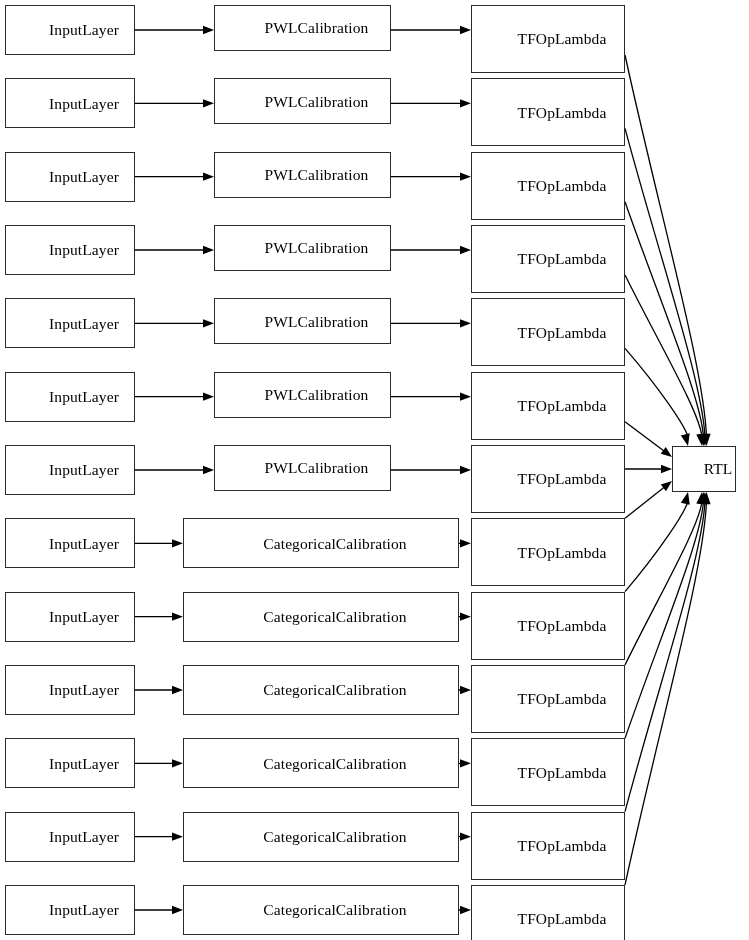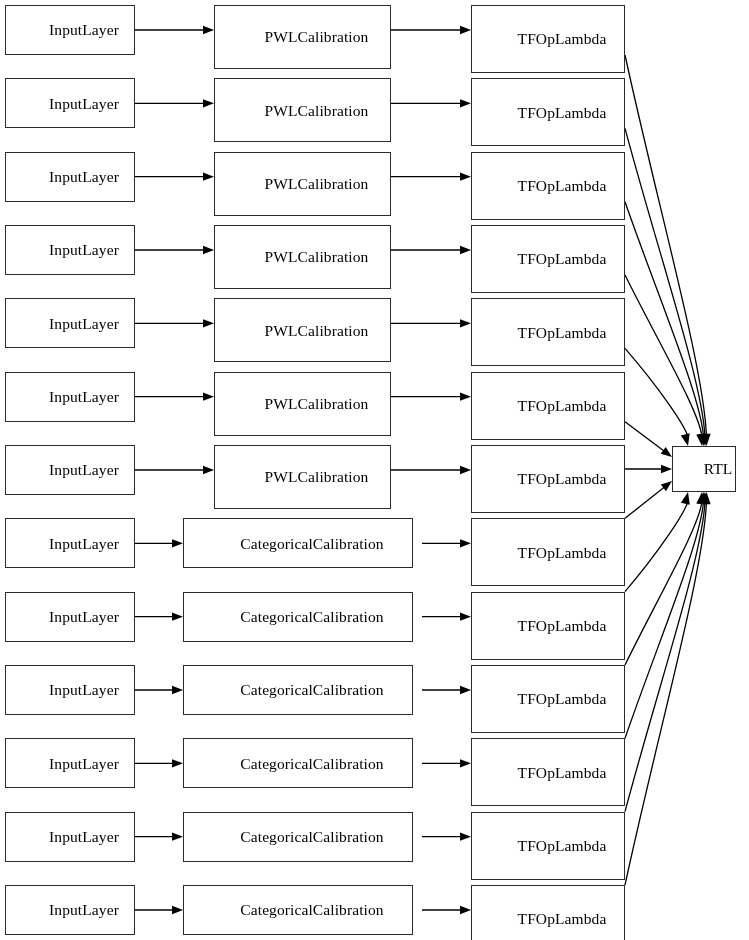--- a/index.html
+++ b/index.html
@@ -47,22 +47,22 @@
     padding-left: 28px;
   }
   .node .node-label {
     font-family: "Liberation Serif", "DejaVu Serif", serif;
     font-size: 15.5px;
     line-height: 1;
     letter-spacing: 0.1px;
     color: #000000;
   }
   .node-input   { width: 130px; height: 50px; left: 5px; }
-  .node-pwl     { width: 177px; height: 64px; left: 214px; }
-  .node-cat     { width: 230px; height: 50px; left: 183px; }
+  .node-pwl     { width: 177px; height: 46px; left: 214px; }
+  .node-cat     { width: 276px; height: 50px; left: 183px; }
   .node-lambda  { width: 154px; height: 68px; left: 471px; }
   .node-rtl     { width: 64px;  height: 46px; left: 672px; top: 446px; }
   .node-rtl .node-label { font-size: 15.5px; }
 </style>
 </head>
 <body>
 
 <div id="graph-root">
   <svg id="edge-layer" viewBox="0 0 749 940" width="749" height="940" xmlns="http://www.w3.org/2000/svg">
       <path d="M135,30 L204,30" fill="none" stroke="#000000" stroke-width="1.3"></path>

